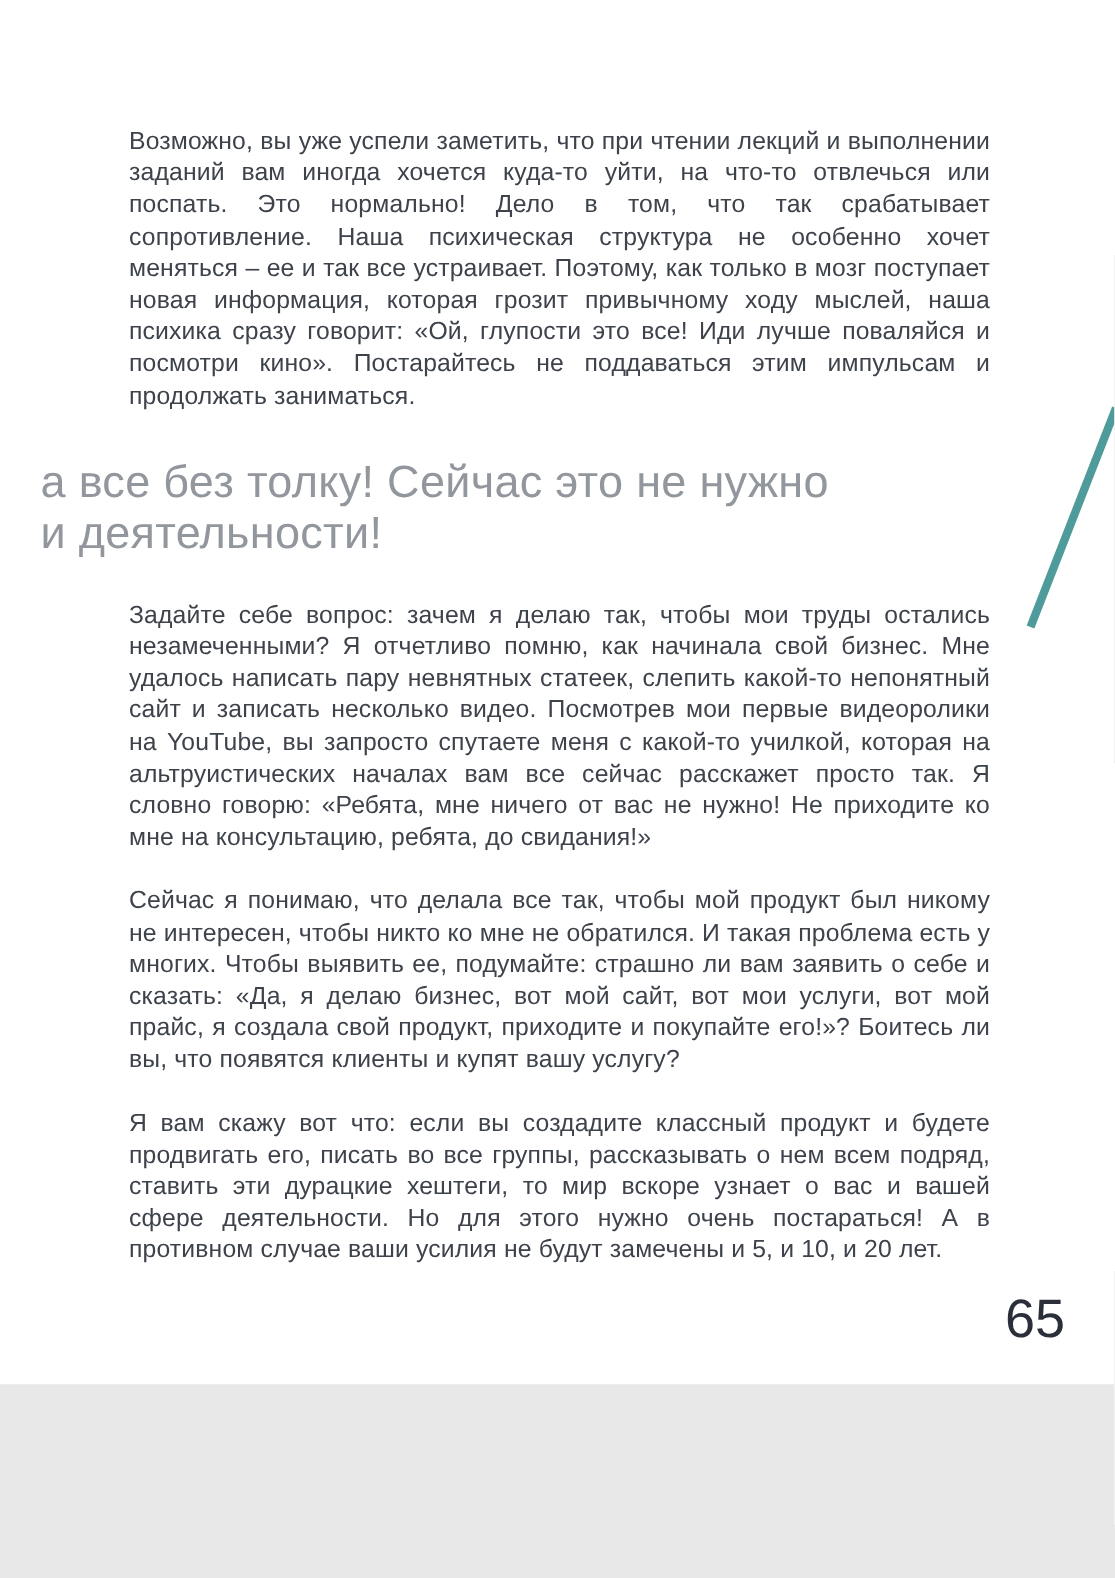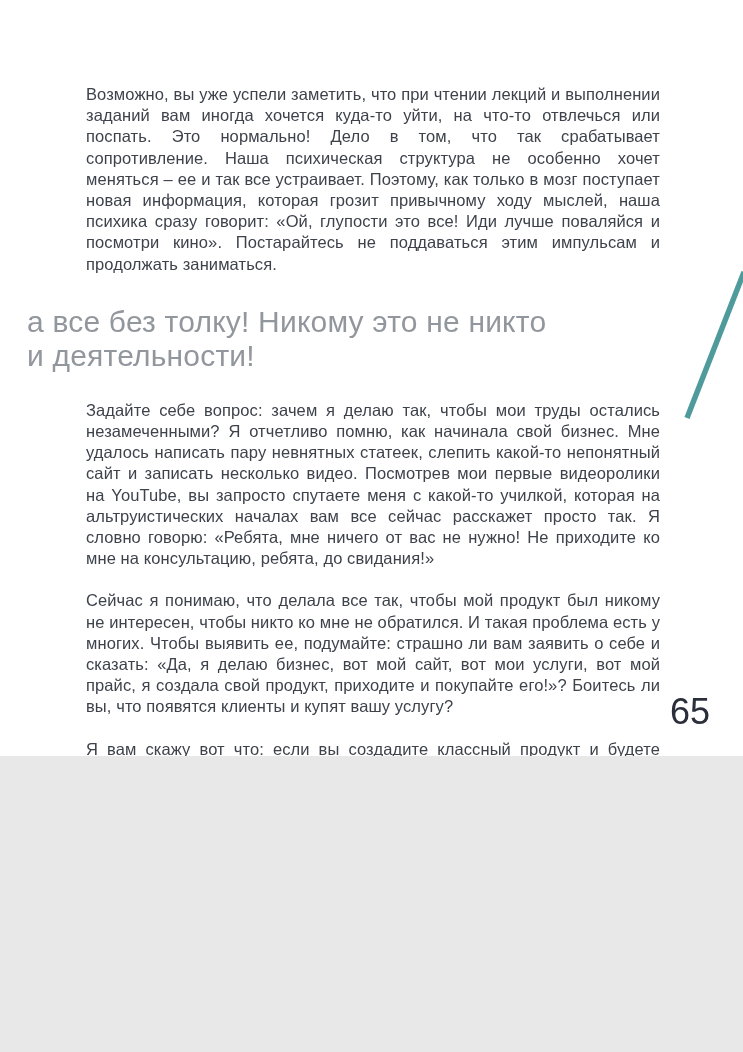--- a/index.html
+++ b/index.html
@@ -4,21 +4,21 @@
 <style>
   html, body {
     margin: 0;
     padding: 0;
     background: #e8e8e8;
     font-family: "Liberation Sans", sans-serif;
   }
   .page {
     position: relative;
     width: 743px;
-    height: 756px;
+    height: 923px;
     margin: 0 auto;
     background: #ffffff;
     overflow: hidden;
   }
   .content {
     position: absolute;
     top: 84px;
     left: 0;
     width: 743px;
     padding: 0 83px 0 86px;
@@ -63,21 +63,21 @@
 </head>
 <body>
 
 <div class="page">
 
   <div class="content">
 
     <p class="body-para">Возможно, вы уже успели заметить, что при чтении лекций и выполнении заданий вам иногда хочется куда-то уйти, на что-то отвлечься или поспать. Это нормально! Дело в том, что так срабатывает сопротивление. Наша психическая структура не особенно хочет меняться – ее и так все устраивает. Поэтому, как только в мозг поступает новая информация, которая грозит привычному ходу мыслей, наша психика сразу говорит: «Ой, глупости это все! Иди лучше поваляйся и посмотри кино». Постарайтесь не поддаваться этим импульсам и продолжать заниматься.</p>
 
     <div class="quote-heading">
-      <div class="h-line">а все без толку! Никому это не никто</div>
+      <div class="h-line">а все без толку! Сейчас это не нужно</div>
       <div class="h-line">и деятельности!</div>
     </div>
 
     <p class="body-para">Задайте себе вопрос: зачем я делаю так, чтобы мои труды остались незамеченными? Я отчетливо помню, как начинала свой бизнес. Мне удалось написать пару невнятных статеек, слепить какой-то непонятный сайт и записать несколько видео. Посмотрев мои первые видеоролики на YouTube, вы запросто спутаете меня с какой-то училкой, которая на альтруистических началах вам все сейчас расскажет просто так. Я словно говорю: «Ребята, мне ничего от вас не нужно! Не приходите ко мне на консультацию, ребята, до свидания!»</p>
 
     <p class="body-para">Сейчас я понимаю, что делала все так, чтобы мой продукт был никому не интересен, чтобы никто ко мне не обратился. И такая проблема есть у многих. Чтобы выявить ее, подумайте: страшно ли вам заявить о себе и сказать: «Да, я делаю бизнес, вот мой сайт, вот мои услуги, вот мой прайс, я создала свой продукт, приходите и покупайте его!»? Боитесь ли вы, что появятся клиенты и купят вашу услугу?</p>
 
     <p class="body-para">Я вам скажу вот что: если вы создадите классный продукт и будете продвигать его, писать во все группы, рассказывать о нем всем подряд, ставить эти дурацкие хештеги, то мир вскоре узнает о вас и вашей сфере деятельности. Но для этого нужно очень постараться! А в противном случае ваши усилия не будут замечены и 5, и 10, и 20 лет.</p>
 
   </div>

